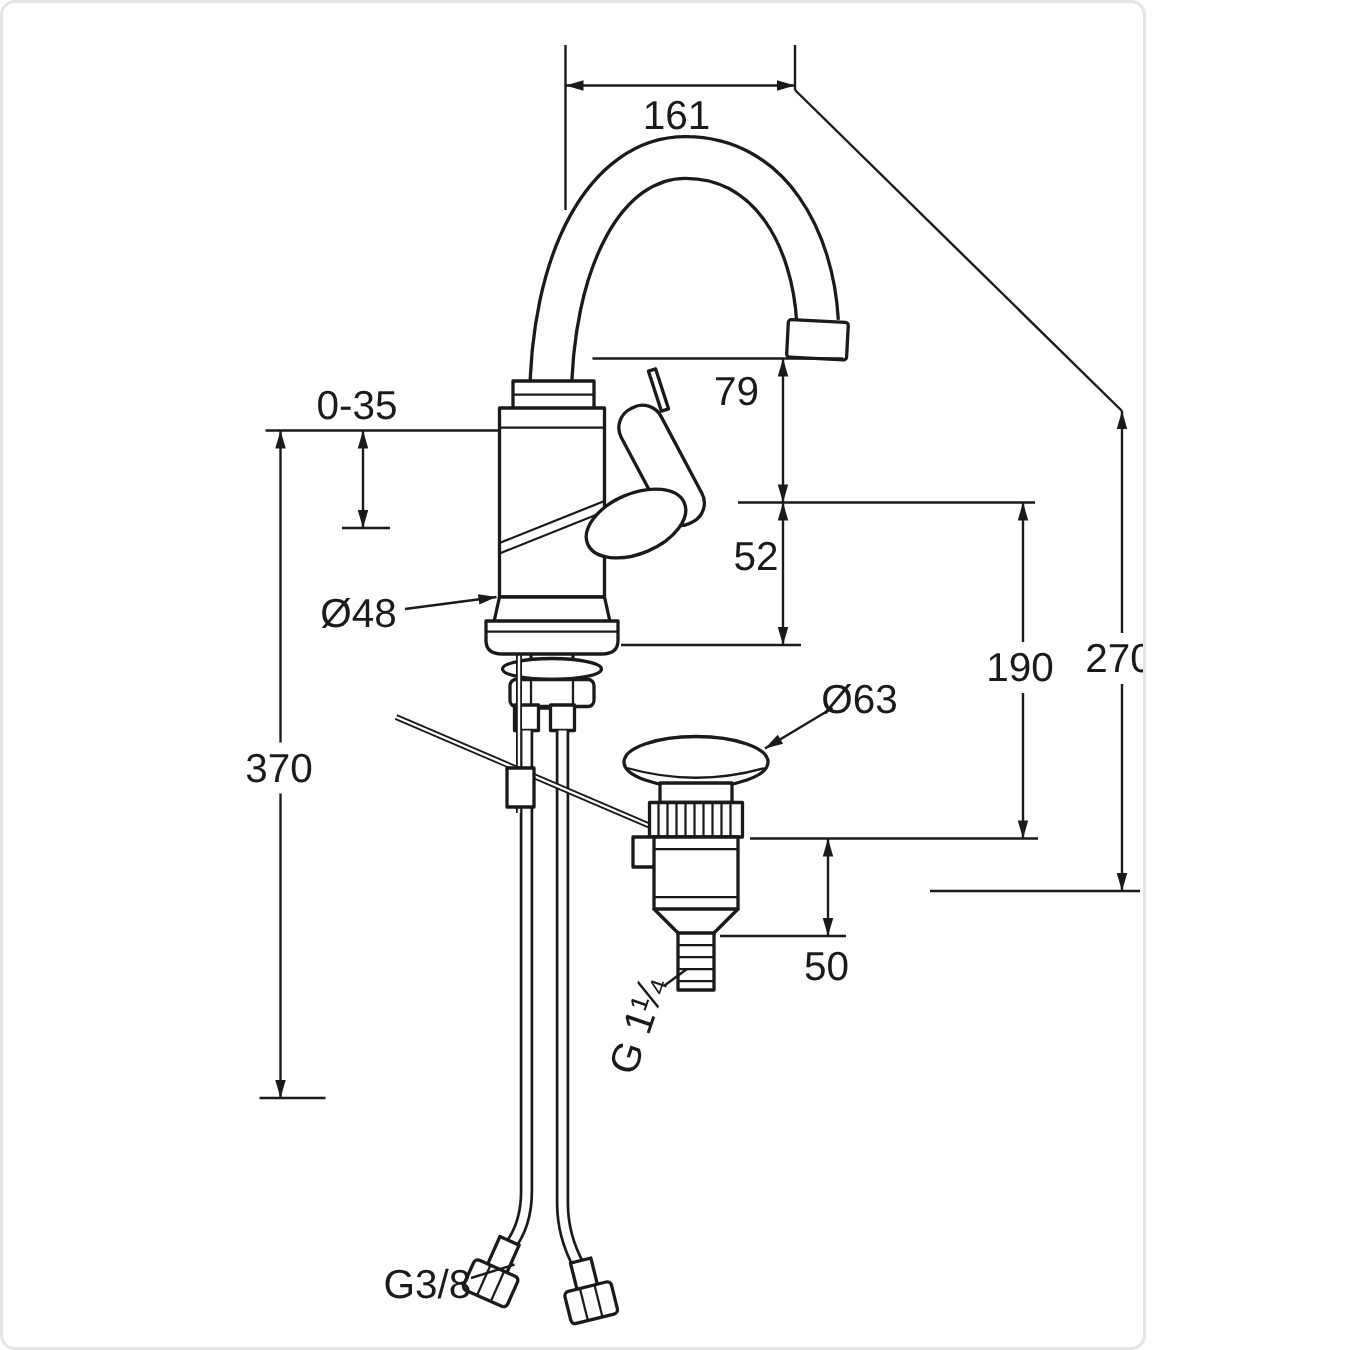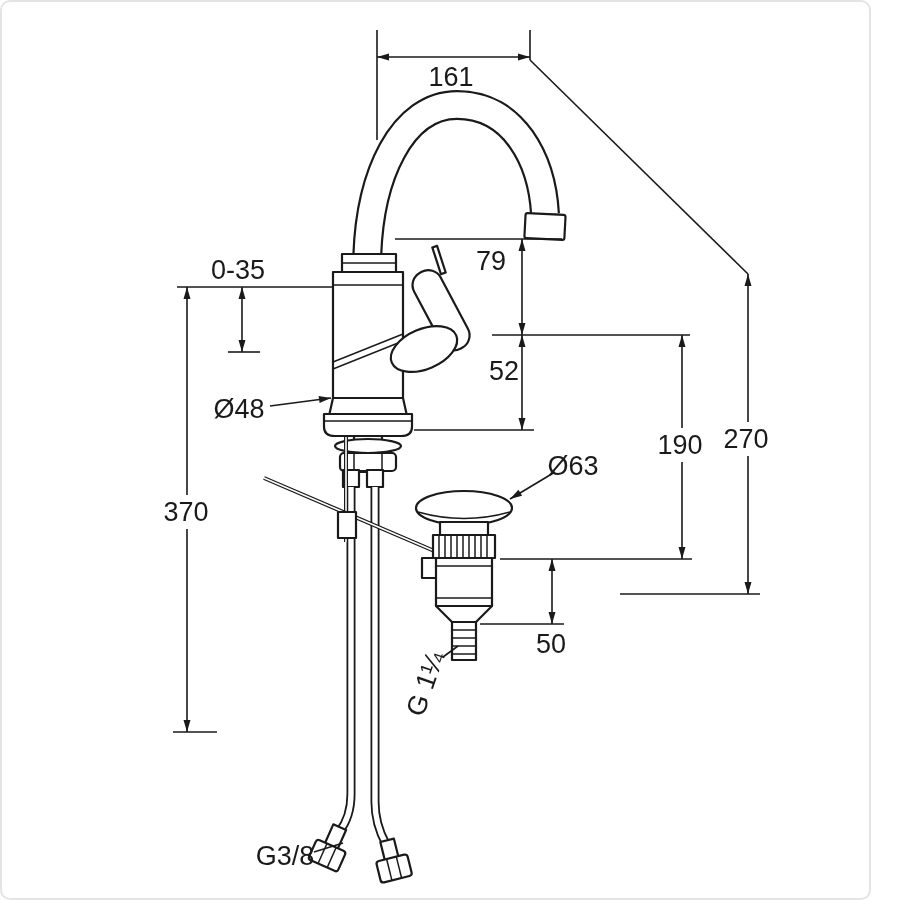--- a/index.html
+++ b/index.html
@@ -1,17 +1,17 @@
 <!DOCTYPE html>
 <html><head>
 <meta charset="utf-8">
 <style>
   html,body{margin:0;padding:0;background:#ffffff;}
   .frame{
-    width:871px;height:900px;box-sizing:border-box;
+    width:764px;height:900px;box-sizing:border-box;
     border:2px solid #e4e4e4;border-radius:10px;
     background:#ffffff;overflow:hidden;
   }
   svg{display:block;}
   text{
     font-family:"Liberation Sans","DejaVu Sans",sans-serif;
     font-size:27px;fill:#1a1a1a;
   }
   .outline{stroke:#1a1a1a;stroke-width:2.2;fill:none;stroke-linecap:round;stroke-linejoin:round;}
   .fillw{stroke:#1a1a1a;stroke-width:2.2;fill:#ffffff;stroke-linejoin:round;}

